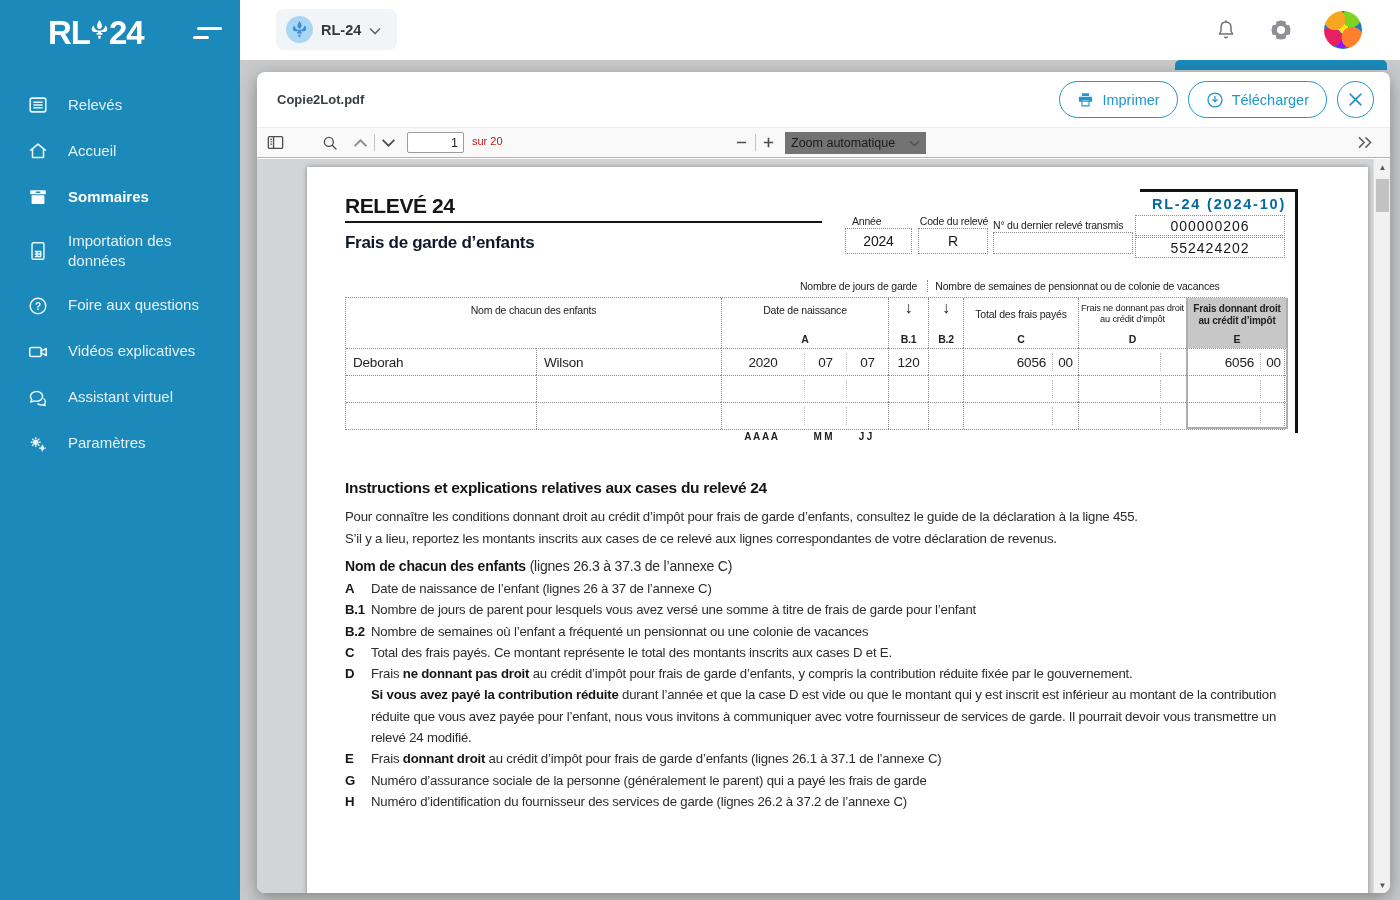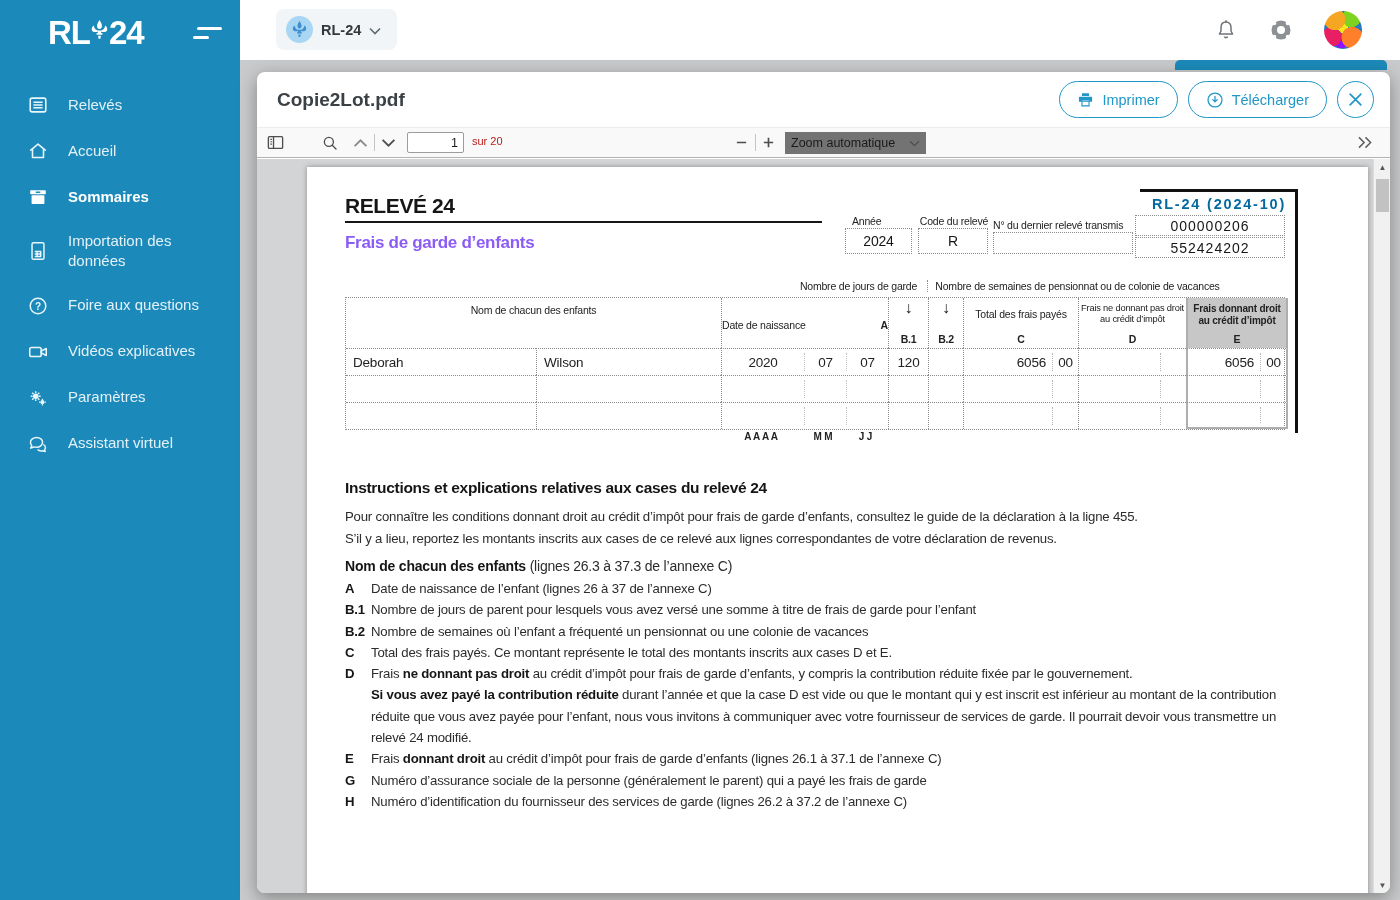--- a/index.html
+++ b/index.html
@@ -48,21 +48,21 @@
   .backdrop { position:absolute; left:240px; top:60px; width:1160px; height:840px; background:#c9cacb; }
   .hidden-teal { position:absolute; left:935px; top:0px; width:212px; height:10px;
     background:#1b8aba; border-radius:5px 5px 0 0; }
 
   
   .modal { position:absolute; left:257px; top:72px; width:1133px; height:821px;
     background:#fff; border-radius:8px; box-shadow:0 5px 18px rgba(0,0,0,.35);
     overflow:hidden; z-index:10; }
   .m-header { height:56px; display:flex; align-items:center; padding:0 16px 0 20px;
     border-bottom:1px solid #ededed; }
-  .m-title { font-size:19px; font-weight:bold; color:#3b4045; }
+  .m-title { font-size:13px; font-weight:bold; color:#3b4045; }
   .m-actions { margin-left:auto; display:flex; align-items:center; gap:10px; }
   .pill-btn { display:flex; align-items:center; gap:8px; height:37px; padding:0 17px;
     border:1px solid #2196c9; border-radius:19px; color:#2196c9; background:#fff;
     font-size:14.5px; cursor:pointer; font-family:inherit; }
   .round-btn { width:37px; height:37px; border-radius:50%; border:1px solid #2196c9;
     background:#fff; color:#2196c9; display:flex; align-items:center; justify-content:center; cursor:pointer; }
 
   
   .m-toolbar { position:relative; height:30px; background:#f9f9fa; border-bottom:1px solid #b3b3b3; }
   .tb { position:absolute; top:0; height:29px; display:flex; align-items:center; color:#4e4e4e; cursor:pointer; }
@@ -81,21 +81,21 @@
     box-shadow:0 0 5px rgba(0,0,0,.35); letter-spacing:-0.2px; color:#222; }
   .vscroll { position:absolute; right:0; top:0; bottom:0; width:17px; background:#f1f1f1; border-left:1px solid #dcdcdc; }
   .vs-arrow { position:absolute; left:0; width:17px; height:16px; display:flex; align-items:center; justify-content:center;
     font-size:8px; color:#555; cursor:pointer; }
   .vs-thumb { position:absolute; left:2px; top:20px; width:13px; height:33px; background:#c2c2c2; cursor:pointer; }
 
   
   .abs { position:absolute; }
   .f-title { left:38px; top:27px; width:477px; font-size:21px; font-weight:bold;
     border-bottom:2.5px solid #161616; padding-bottom:3px; letter-spacing:-0.4px; color:#161616;}
-  .f-sub { left:38px; top:66px; font-size:17px; font-weight:bold; color:#8b5cf6; letter-spacing:-0.3px;}
+  .f-sub { left:38px; top:66px; font-size:17px; font-weight:bold; color:#0f172a; letter-spacing:-0.3px;}
   .f-lbl { font-size:10.5px; color:#222; }
   .f-box { border:1px dotted #8b8b8b; display:flex; align-items:center; justify-content:center;
     font-size:14px; color:#161616; }
   .ver { left:836px; top:29px; width:152px; text-align:center; font-size:14.5px; font-weight:bold;
     letter-spacing:1.8px; color:#0369a1; }
   .tl-top { left:833px; top:22px; width:158px; height:3px; background:#111; }
   .tl-right { left:988px; top:22px; width:3px; height:244px; background:#111; }
 
   .span-lbl { top:113px; font-size:10.5px; text-align:center; color:#222; }
 
@@ -104,21 +104,21 @@
   .tr.data { height:27px; }
   .td { border-left:1px dotted #8b8b8b; position:relative; }
   .td:first-child { border-left:none; }
   .tr.data .td { border-top:1px dotted #8b8b8b; display:flex; align-items:center; font-size:13.5px; }
   .th { height:50px; }
   .h-enfants { grid-column:1/3; display:flex; flex-direction:column; }
   .h-en-top { text-align:center; font-size:10.5px; padding-top:6px; flex:1; }
   .h-en-bot { display:flex; height:20px; font-size:10.5px; }
   .h-en-bot div { flex:1; padding-left:6px; }
   .h-en-bot div:last-child { border-left:1px dotted #8b8b8b; }
-  .h-date { grid-column:3/6; display:flex; flex-direction:row; align-items:center; justify-content:space-between; padding:6px 0 3px; font-size:10.5px; }
+  .h-date { grid-column:3/6; display:flex; flex-direction:column; align-items:center; justify-content:space-between; padding:6px 0 3px; font-size:10.5px; }
   .h-small { display:flex; flex-direction:column; align-items:center; justify-content:space-between; padding:2px 0 3px; font-size:10.5px; }
   .h-small .arr { font-size:16px; font-weight:bold; line-height:1; }
   .h-letter { font-weight:bold; font-size:10.5px; }
   .h-d { font-size:9.3px; text-align:center; line-height:1.18; padding-top:3px; }
   .col-e { border-left:2px solid #aeaeae !important; border-right:2px solid #aeaeae; margin-right:-2px; }
   .th .col-e { background:#c7c7c7; }
   .tr.last .col-e { border-bottom:2px solid #aeaeae; }
   .sub3 { display:flex; width:100%; height:100%; align-items:center; }
   .sub3 .yy { width:82px; text-align:center; }
   .sub3 .mm, .sub3 .dd { width:42px; text-align:center; border-left:1px dotted #c2c2c2; height:70%; display:flex; align-items:center; justify-content:center; }
@@ -209,41 +209,41 @@
       <span class="ico">
         <svg width="22" height="22" viewBox="0 0 24 24" fill="none" stroke="#eaf6fb" stroke-width="1.7" stroke-linejoin="round">
             <rect x="3" y="7" width="12.5" height="10" rx="2"></rect>
             <path d="M15.5 11 21 8.2v7.6L15.5 13z"></path>
           </svg>
       </span>
       <span class="lbl">Vidéos explicatives</span>
     </div>
     <div class="nav-item">
       <span class="ico">
+        <svg width="22" height="22" viewBox="0 0 24 24" fill="none" stroke="#eaf6fb" stroke-width="1.6" stroke-linejoin="round">
+            <path d="M17 10.2c0 3-3 5.4-6.7 5.4-.9 0-1.8-.1-2.6-.4L4 16.5l1.2-2.6c-.9-1-1.4-2.3-1.4-3.7 0-3 3-5.4 6.7-5.4S17 7.2 17 10.2z"></path>
+            <path d="M17.8 12.4c1.4.8 2.3 2 2.3 3.4 0 1-.4 1.9-1 2.6l.8 1.9-2.6-1c-.6.2-1.2.3-1.9.3-1.6 0-3-.6-3.9-1.5"></path>
+          </svg>
+      </span>
+      <span class="lbl">Assistant virtuel</span>
+    </div>
+    <div class="nav-item">
+      <span class="ico">
         <svg width="22" height="22" viewBox="0 0 24 24" fill="#eaf6fb">
             <g>
               <circle cx="9.5" cy="10" r="3"></circle>
               <path d="M9.5 4.6v2M9.5 13.4v2M4.1 10h2M12.9 10h2M5.7 6.2l1.4 1.4M12 12.4l1.4 1.4M13.4 6.2 12 7.6M7.1 12.4l-1.4 1.4" stroke="#eaf6fb" stroke-width="1.6"></path>
             </g>
             <g>
               <circle cx="16.8" cy="16.5" r="2.2"></circle>
               <path d="M16.8 12.8v1.4M16.8 18.8v1.4M13.1 16.5h1.4M19.1 16.5h1.4" stroke="#eaf6fb" stroke-width="1.4"></path>
             </g>
           </svg>
       </span>
       <span class="lbl">Paramètres</span>
-    </div>
-    <div class="nav-item">
-      <span class="ico">
-        <svg width="22" height="22" viewBox="0 0 24 24" fill="none" stroke="#eaf6fb" stroke-width="1.6" stroke-linejoin="round">
-            <path d="M17 10.2c0 3-3 5.4-6.7 5.4-.9 0-1.8-.1-2.6-.4L4 16.5l1.2-2.6c-.9-1-1.4-2.3-1.4-3.7 0-3 3-5.4 6.7-5.4S17 7.2 17 10.2z"></path>
-            <path d="M17.8 12.4c1.4.8 2.3 2 2.3 3.4 0 1-.4 1.9-1 2.6l.8 1.9-2.6-1c-.6.2-1.2.3-1.9.3-1.6 0-3-.6-3.9-1.5"></path>
-          </svg>
-      </span>
-      <span class="lbl">Assistant virtuel</span>
     </div>
   </nav>
 </aside>
 
 <header class="topbar">
   <div class="app-pill">
     <span class="fleur-badge">
       <svg width="15" height="17" viewBox="0 0 24 28" fill="#3d8fd1">
           <path d="M12 0C9.8 3.4 8.6 5.9 8.6 8.4c0 2.4 1.5 4.2 3.4 4.2s3.4-1.8 3.4-4.2C15.4 5.9 14.2 3.4 12 0zM4 7.5C2.2 8.6 1 10.7 1 12.8c0 2.2 1.5 3.9 3.8 3.9h4.4v-2.2C6.3 13.9 4.4 11.2 4 7.5zm16 0c-.4 3.7-2.3 6.4-5.2 7v2.2h4.4c2.3 0 3.8-1.7 3.8-3.9 0-2.1-1.2-4.2-3-5.3zM9.2 14.6h5.6l-.7 3.8h2v2.2H7.9v-2.2h2zM10 22.2h4l-.7 4.2h-2.6z"></path>
         </svg>

